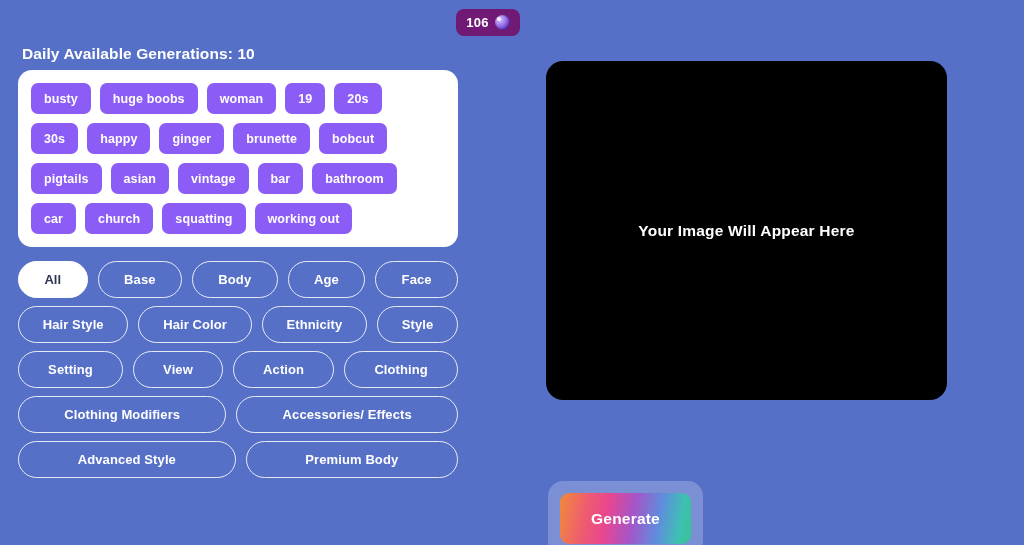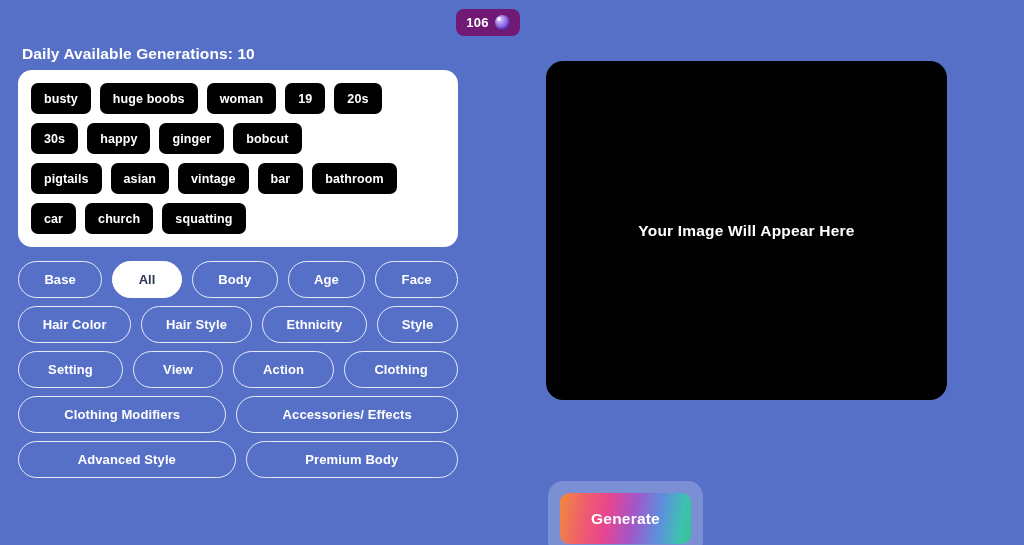--- a/index.html
+++ b/index.html
@@ -79,21 +79,21 @@
     width: 440px;
     background: #ffffff;
     border-radius: 14px;
     padding: 13px 12px 13px 13px;
   }
 
   #tag-rows { display: flex; flex-direction: column; gap: 9px; }
   .tag-row { display: flex; gap: 9px; }
 
   .tag-chip {
-    background: #000000;
+    background: #8b5cf6;
     color: #ffffff;
     border: none;
     border-radius: 7px;
     height: 31px;
     padding: 0 13px;
     font-family: inherit;
     font-size: 12.5px;
     font-weight: 700;
     letter-spacing: 0.1px;
     display: inline-flex;
@@ -207,48 +207,50 @@
           <button class="tag-chip">busty</button>
           <button class="tag-chip">huge boobs</button>
           <button class="tag-chip">woman</button>
           <button class="tag-chip">19</button>
           <button class="tag-chip">20s</button>
         </div>
         <div class="tag-row">
           <button class="tag-chip">30s</button>
           <button class="tag-chip">happy</button>
           <button class="tag-chip">ginger</button>
+          <button class="tag-chip">brunette</button>
           <button class="tag-chip">bobcut</button>
         </div>
         <div class="tag-row">
           <button class="tag-chip">pigtails</button>
           <button class="tag-chip">asian</button>
           <button class="tag-chip">vintage</button>
           <button class="tag-chip">bar</button>
           <button class="tag-chip">bathroom</button>
         </div>
         <div class="tag-row">
           <button class="tag-chip">car</button>
           <button class="tag-chip">church</button>
           <button class="tag-chip">squatting</button>
+          <button class="tag-chip">working out</button>
         </div>
       </div>
   </div>
 
   <div id="category-rows">
       <div class="category-row">
+        <button class="category-pill active">All</button>
         <button class="category-pill">Base</button>
-        <button class="category-pill active">All</button>
         <button class="category-pill">Body</button>
         <button class="category-pill">Age</button>
         <button class="category-pill">Face</button>
       </div>
       <div class="category-row">
+        <button class="category-pill">Hair Style</button>
         <button class="category-pill">Hair Color</button>
-        <button class="category-pill">Hair Style</button>
         <button class="category-pill">Ethnicity</button>
         <button class="category-pill">Style</button>
       </div>
       <div class="category-row">
         <button class="category-pill">Setting</button>
         <button class="category-pill">View</button>
         <button class="category-pill">Action</button>
         <button class="category-pill">Clothing</button>
       </div>
       <div class="category-row">

